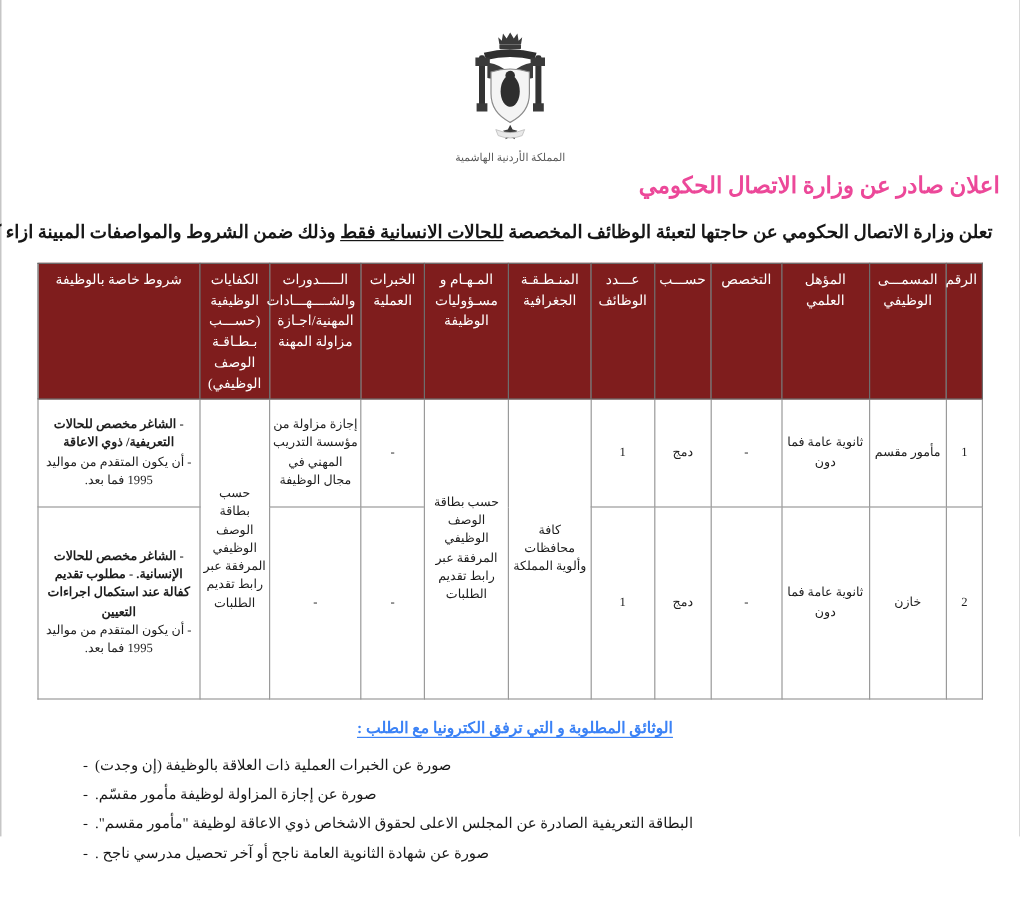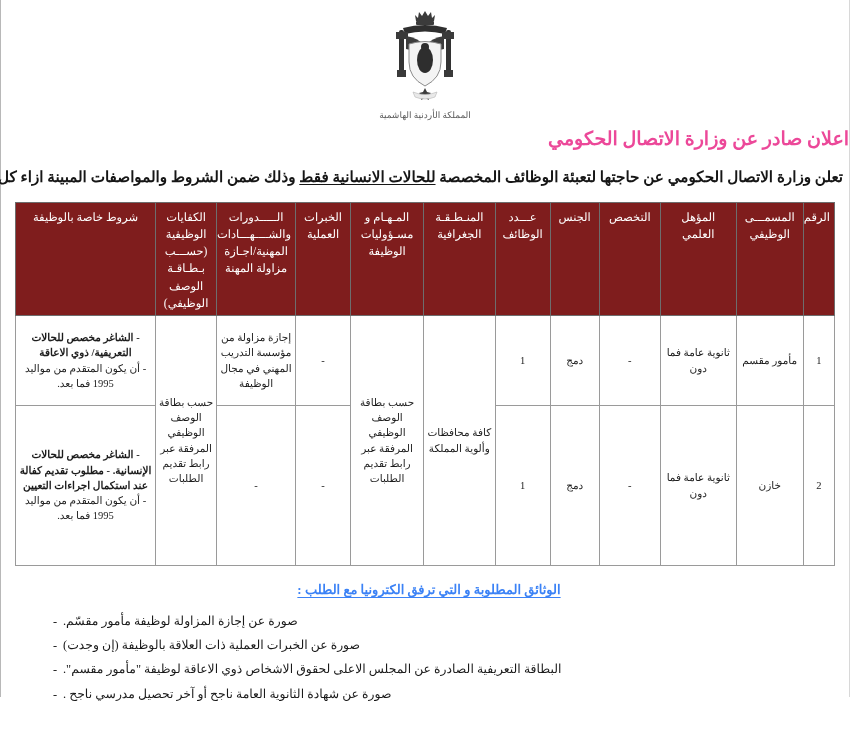--- a/index.html
+++ b/index.html
@@ -14,21 +14,21 @@
     height: 755px;
     font-family: "Liberation Serif", "DejaVu Serif", serif;
     color: #111;
     overflow: hidden;
     position: relative;
   }
   .page {
     width: 850px;
     height: 697px;
     position: relative;
-    padding: 0;
+    padding: 16px;
     border-left: 1px solid #b8b8b8;
     border-right: 1px solid #d8d8d8;
   }
 
   
   .header {
     text-align: center;
     padding-top: 8px;
   }
   .emblem {
@@ -229,21 +229,21 @@
           <th>
               <span class="hdr">المسمـــى الوظيفي</span>
             </th>
           <th>
               <span class="hdr">المؤهل العلمي</span>
             </th>
           <th>
               <span class="hdr">التخصص</span>
             </th>
           <th>
-              <span class="hdr">الجنس</span>
+              <span class="hdr">حســـب</span>
             </th>
           <th>
               <span class="hdr">عـــدد الوظائف</span>
             </th>
           <th>
               <span class="hdr">المنـطـقـة الجغرافية</span>
             </th>
           <th>
               <span class="hdr">المـهـام و مسـؤوليات الوظيفة</span>
             </th>
@@ -287,20 +287,20 @@
           <td>-</td>
           <td class="cond"><b>- الشاغر مخصص للحالات الإنسانية. - مطلوب تقديم كفالة عند استكمال اجراءات التعيين</b><br><span>- أن يكون المتقدم من مواليد 1995 فما بعد.</span></td>
         </tr>
       </tbody>
     </table>
   </div>
 
   <div class="docs">
     <div class="docs-title">الوثائق المطلوبة و التي ترفق الكترونيا مع الطلب :</div>
     <ul class="docs-list">
+      <li><span class="txt">صورة عن الخبرات العملية ذات العلاقة بالوظيفة (إن وجدت)</span><span class="dash">-</span></li>
       <li><span class="txt">صورة عن إجازة المزاولة لوظيفة مأمور مقسّم.</span><span class="dash">-</span></li>
-      <li><span class="txt">صورة عن الخبرات العملية ذات العلاقة بالوظيفة (إن وجدت)</span><span class="dash">-</span></li>
       <li><span class="txt">البطاقة التعريفية الصادرة عن المجلس الاعلى لحقوق الاشخاص ذوي الاعاقة لوظيفة "مأمور مقسم".</span><span class="dash">-</span></li>
       <li><span class="txt">صورة عن شهادة الثانوية العامة ناجح أو آخر تحصيل مدرسي ناجح .</span><span class="dash">-</span></li>
     </ul>
   </div>
 
 </div>
 
 </body></html>

